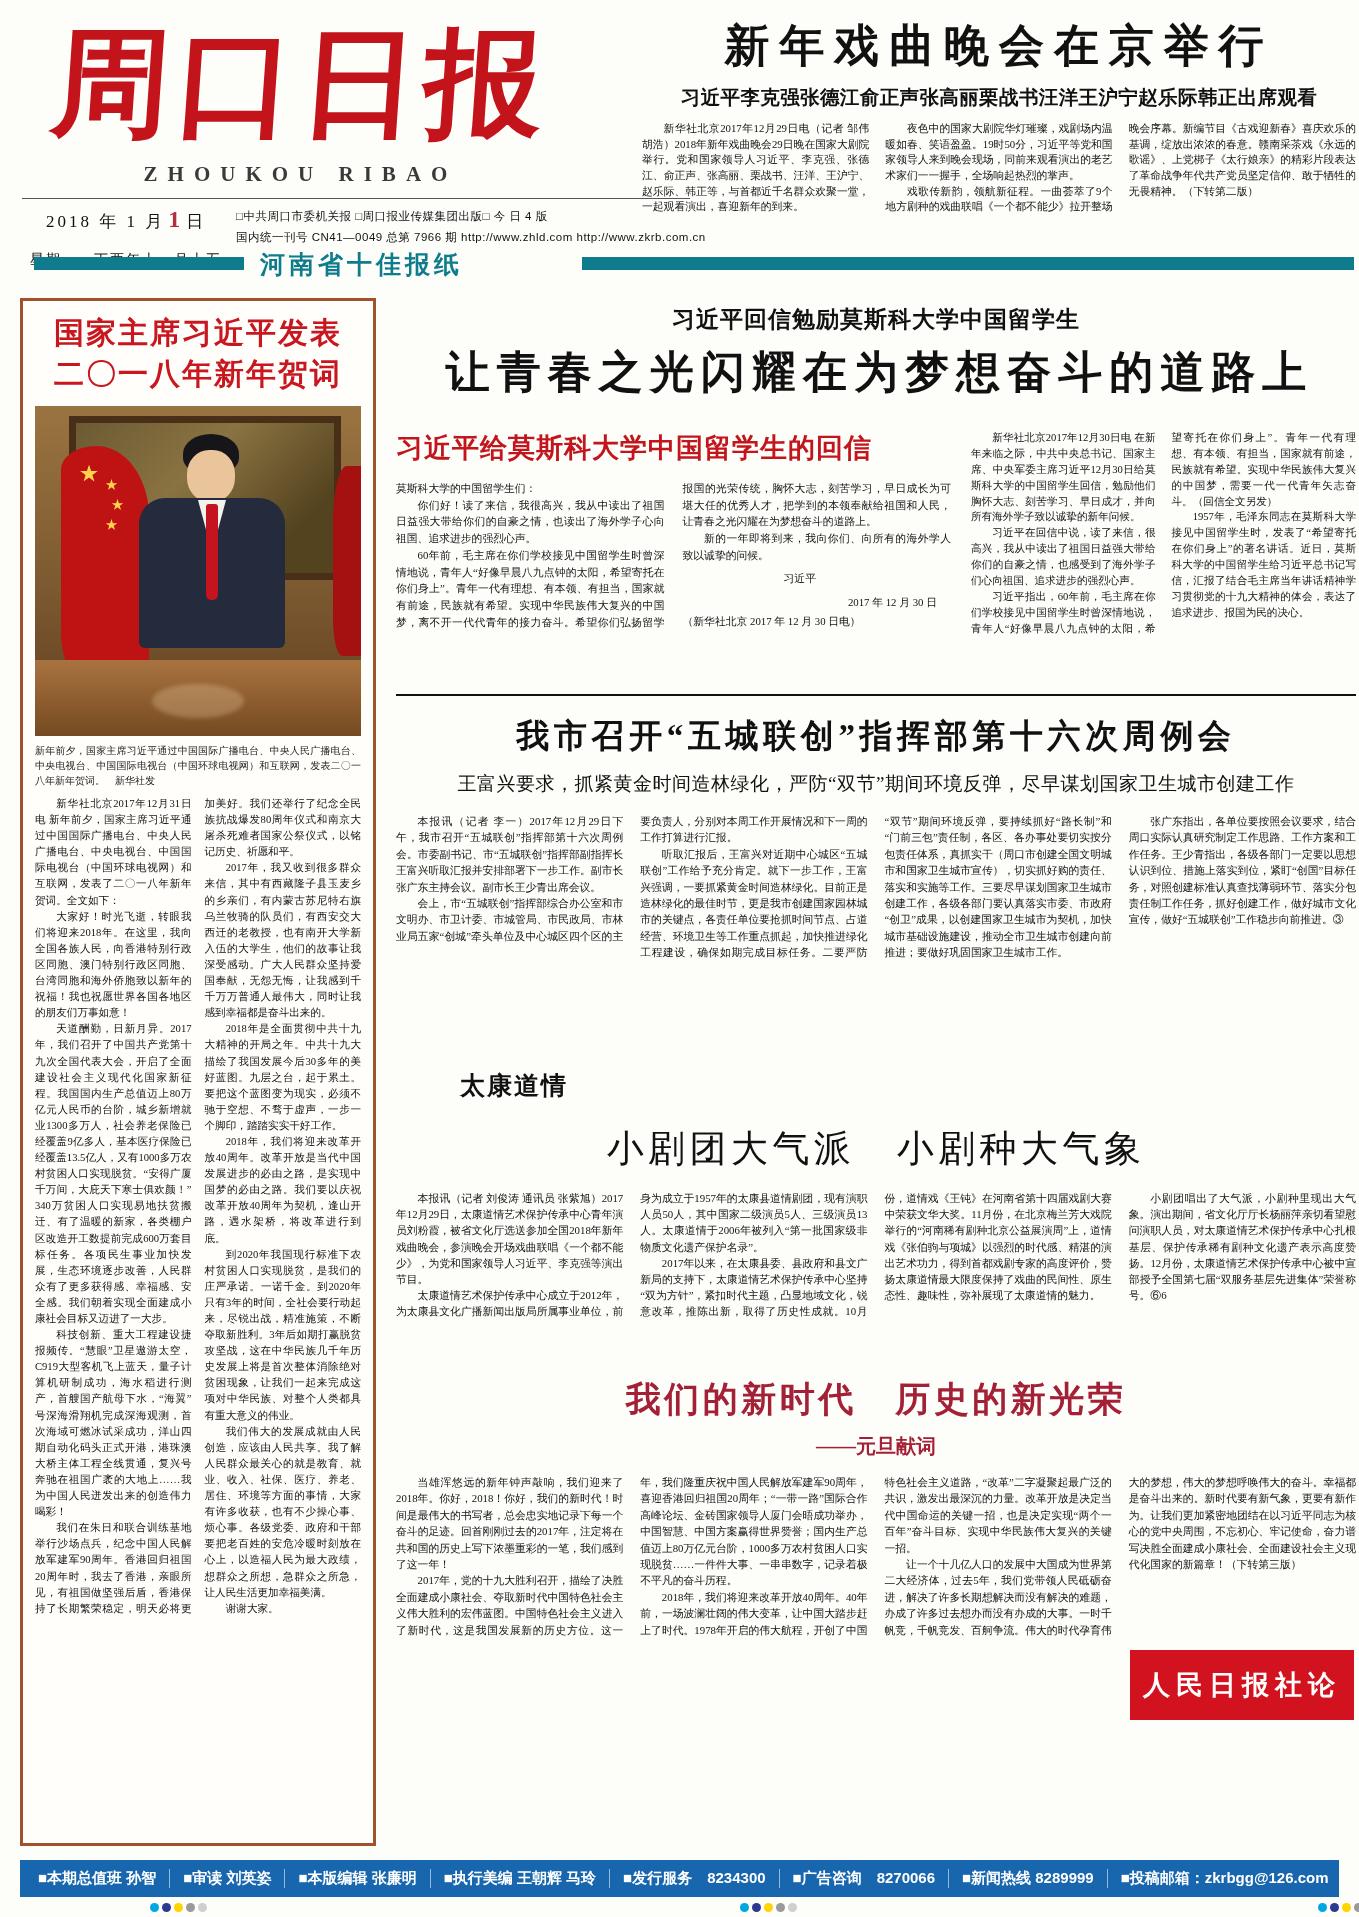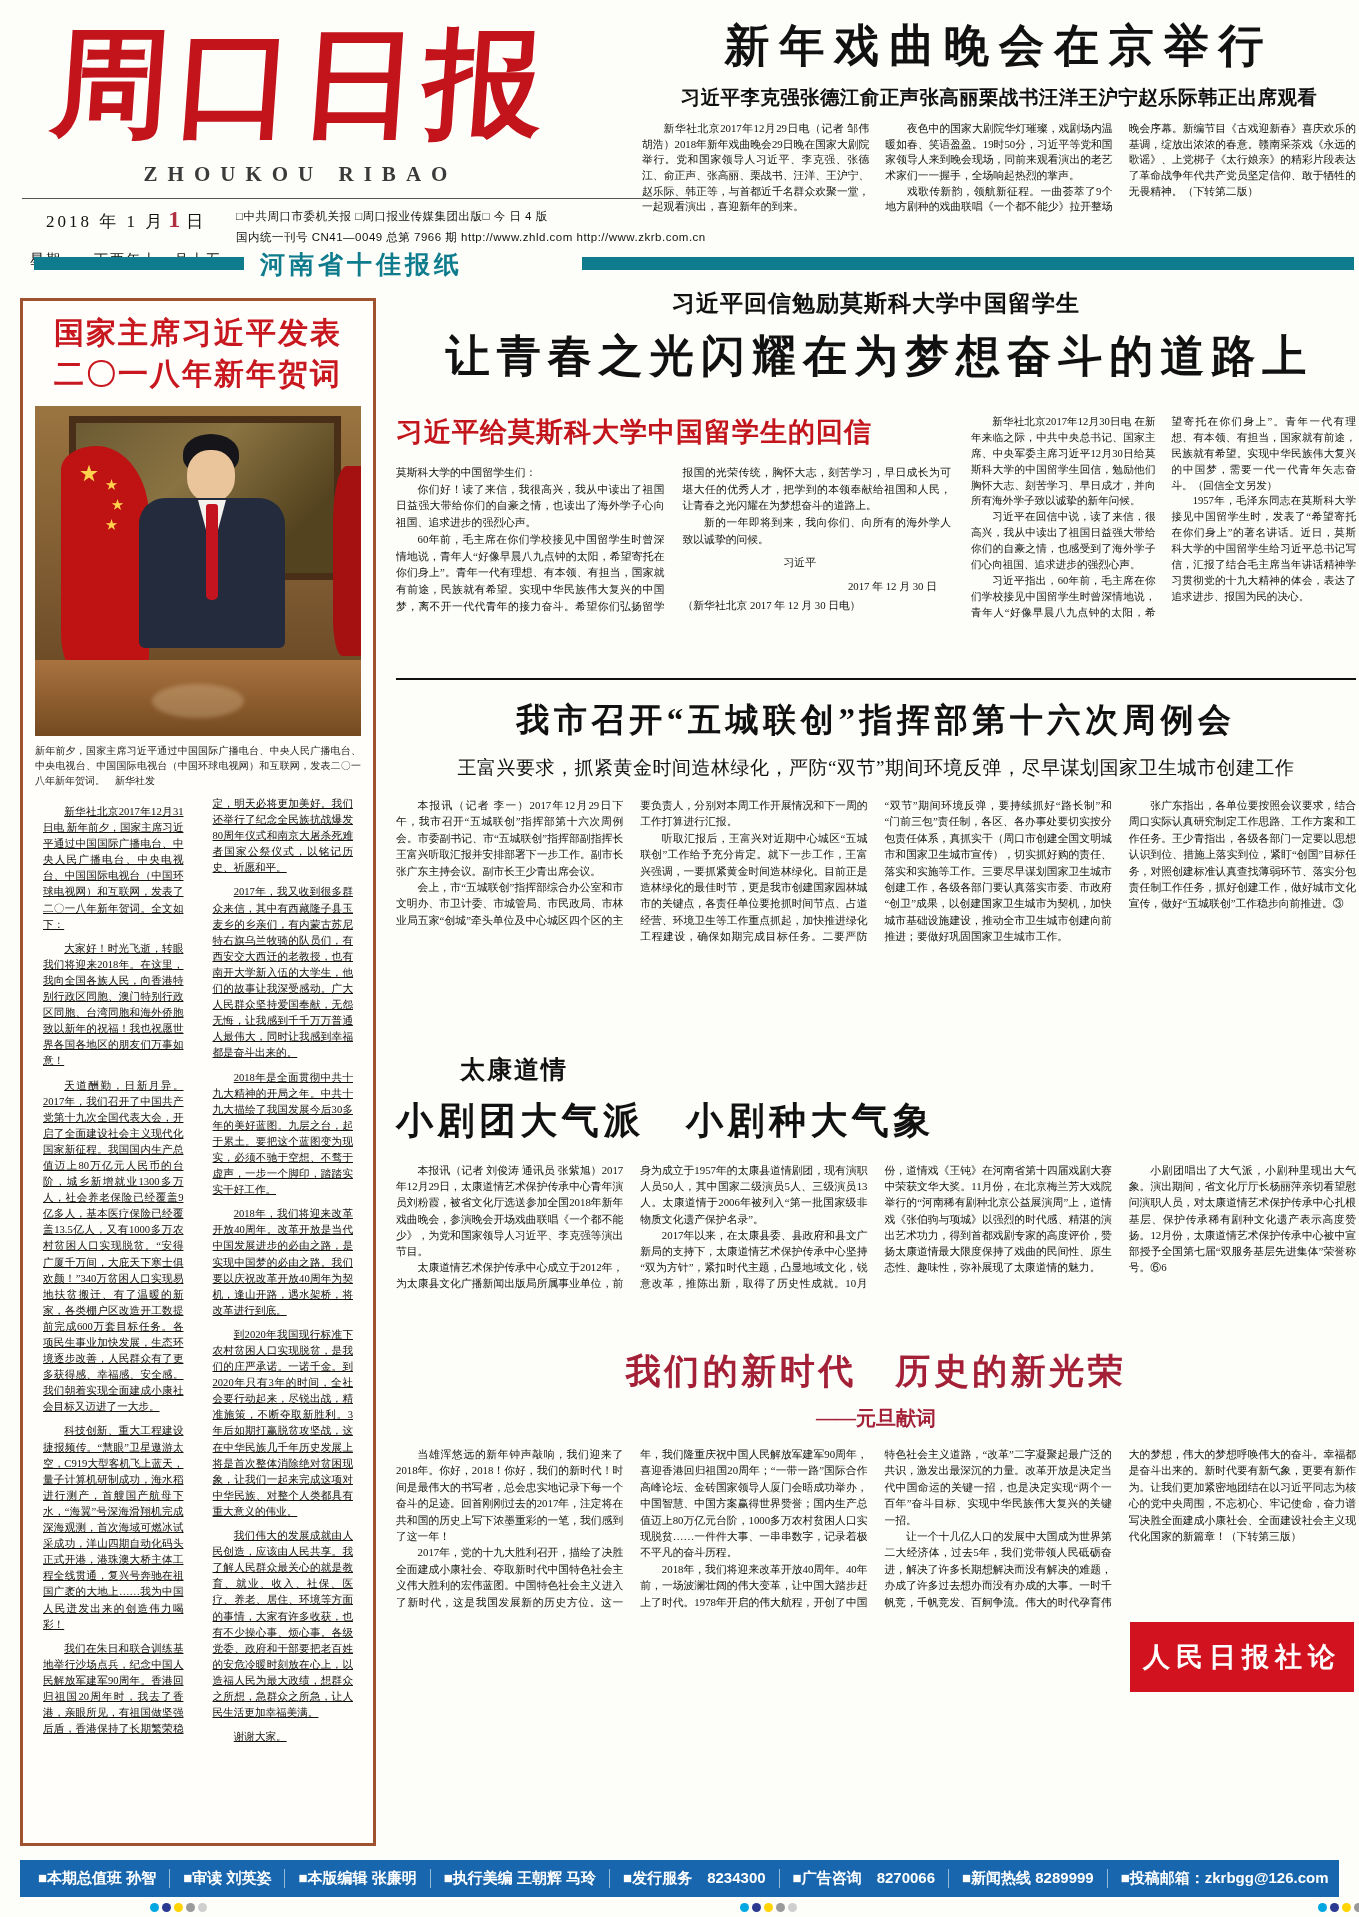--- a/index.html
+++ b/index.html
@@ -50,24 +50,24 @@
   .fig-shirt{position:absolute;left:163px;top:94px;width:28px;height:52px;background:#f4f2ec;
              clip-path:polygon(0 0,100% 0,50% 100%);}
   .fig-tie{position:absolute;left:171px;top:98px;width:12px;height:96px;background:#c41420;border-radius:3px 3px 5px 5px;}
   .desk{position:absolute;left:0;bottom:0;width:100%;height:76px;
         background:linear-gradient(180deg,#a97340,#8a5a2c 60%,#744a22);}
   .desk-glow{position:absolute;left:36%;bottom:18px;width:28%;height:34px;background:rgba(255,230,190,.25);
              border-radius:50%;filter:blur(2px);}
   .lb-caption{margin-top:7px;font-size:10px;line-height:1.5;text-align:justify;color:#222;}
   .lb-body{margin-top:8px;height:968px;columns:2;column-gap:13px;font-size:10.6px;line-height:1.52;
            text-align:justify;overflow:hidden;}
-  .lb-body p{margin:8px;text-indent:2em;text-decoration:underline;}
+  .lb-body p{margin:0;text-indent:2em;}
   
   .main{position:absolute;left:396px;top:280px;width:960px;height:1566px;}
-  .kicker{font-size:23px;font-weight:bold;text-align:center;margin-top:8px;letter-spacing:1px;}
+  .kicker{font-size:23px;font-weight:bold;text-align:center;margin-top:24px;letter-spacing:1px;}
   .bh1{font-size:47px;font-weight:bold;text-align:center;letter-spacing:.62em;margin-top:12px;white-space:nowrap;text-indent:.62em;}
   .bh2{font-size:44px;font-weight:bold;text-align:center;letter-spacing:.16em;margin-top:8px;white-space:nowrap;text-indent:.16em;}
   .letter-band{display:flex;margin-top:28px;height:248px;}
   .letter-left{width:555px;}
   .reply-sub{font-size:27px;font-weight:bold;color:#c3151c;letter-spacing:1px;white-space:nowrap;}
   .letter-cols{margin-top:14px;height:186px;columns:2;column-gap:18px;font-size:10.8px;line-height:1.55;
                text-align:justify;overflow:hidden;}
   .letter-cols p{margin:0;text-indent:2em;}
   .letter-cols p.salut{text-indent:0;}
   .sig{text-align:center;padding-right:34px;text-indent:0 !important;margin-top:6px !important;}
@@ -76,21 +76,21 @@
   .letter-right{flex:1;padding-left:20px;}
   .news-cols{height:242px;columns:2;column-gap:16px;font-size:10.6px;line-height:1.5;text-align:justify;overflow:hidden;}
   .news-cols p{margin:0;text-indent:2em;}
   .main-rule{border-top:2.5px solid #111;margin-top:16px;}
   .wc-head{font-size:33px;font-weight:bold;text-align:center;letter-spacing:.14em;margin-top:18px;white-space:nowrap;}
   .wc-deck{font-size:19px;text-align:center;margin-top:12px;white-space:nowrap;letter-spacing:.5px;}
   .wc-body{margin-top:16px;height:238px;columns:4;column-gap:17px;font-size:10.8px;line-height:1.52;
            text-align:justify;overflow:hidden;}
   .wc-body p{margin:0;text-indent:2em;}
   .tk-kicker{font-size:25px;font-weight:bold;margin:18px 0 0 64px;letter-spacing:2px;}
-  .tk-head{font-size:37px;font-weight:bold;text-align:left;letter-spacing:.12em;margin-top:10px;white-space:nowrap;}
+  .tk-head{font-size:37px;font-weight:normal;text-align:center;letter-spacing:.12em;margin-top:22px;white-space:nowrap;}
   .tk-body{margin-top:16px;height:162px;columns:4;column-gap:17px;font-size:10.8px;line-height:1.5;
            text-align:justify;overflow:hidden;}
   .tk-body p{margin:0;text-indent:2em;}
   .ed-head{font-size:35px;font-weight:bold;color:#a32036;text-align:center;letter-spacing:.1em;margin-top:24px;white-space:nowrap;}
   .ed-sub{font-size:20px;font-weight:bold;color:#a32036;text-align:center;margin-top:10px;}
   .ed-wrap{position:relative;margin-top:14px;height:258px;}
   .ed-body{height:258px;columns:4;column-gap:17px;font-size:10.8px;line-height:1.52;text-align:justify;overflow:hidden;}
   .ed-body p{margin:0;text-indent:2em;}
   .rmrb-box{position:absolute;right:2px;bottom:12px;width:224px;height:70px;background:#d2131f;
             color:#fff;display:flex;align-items:center;justify-content:center;

